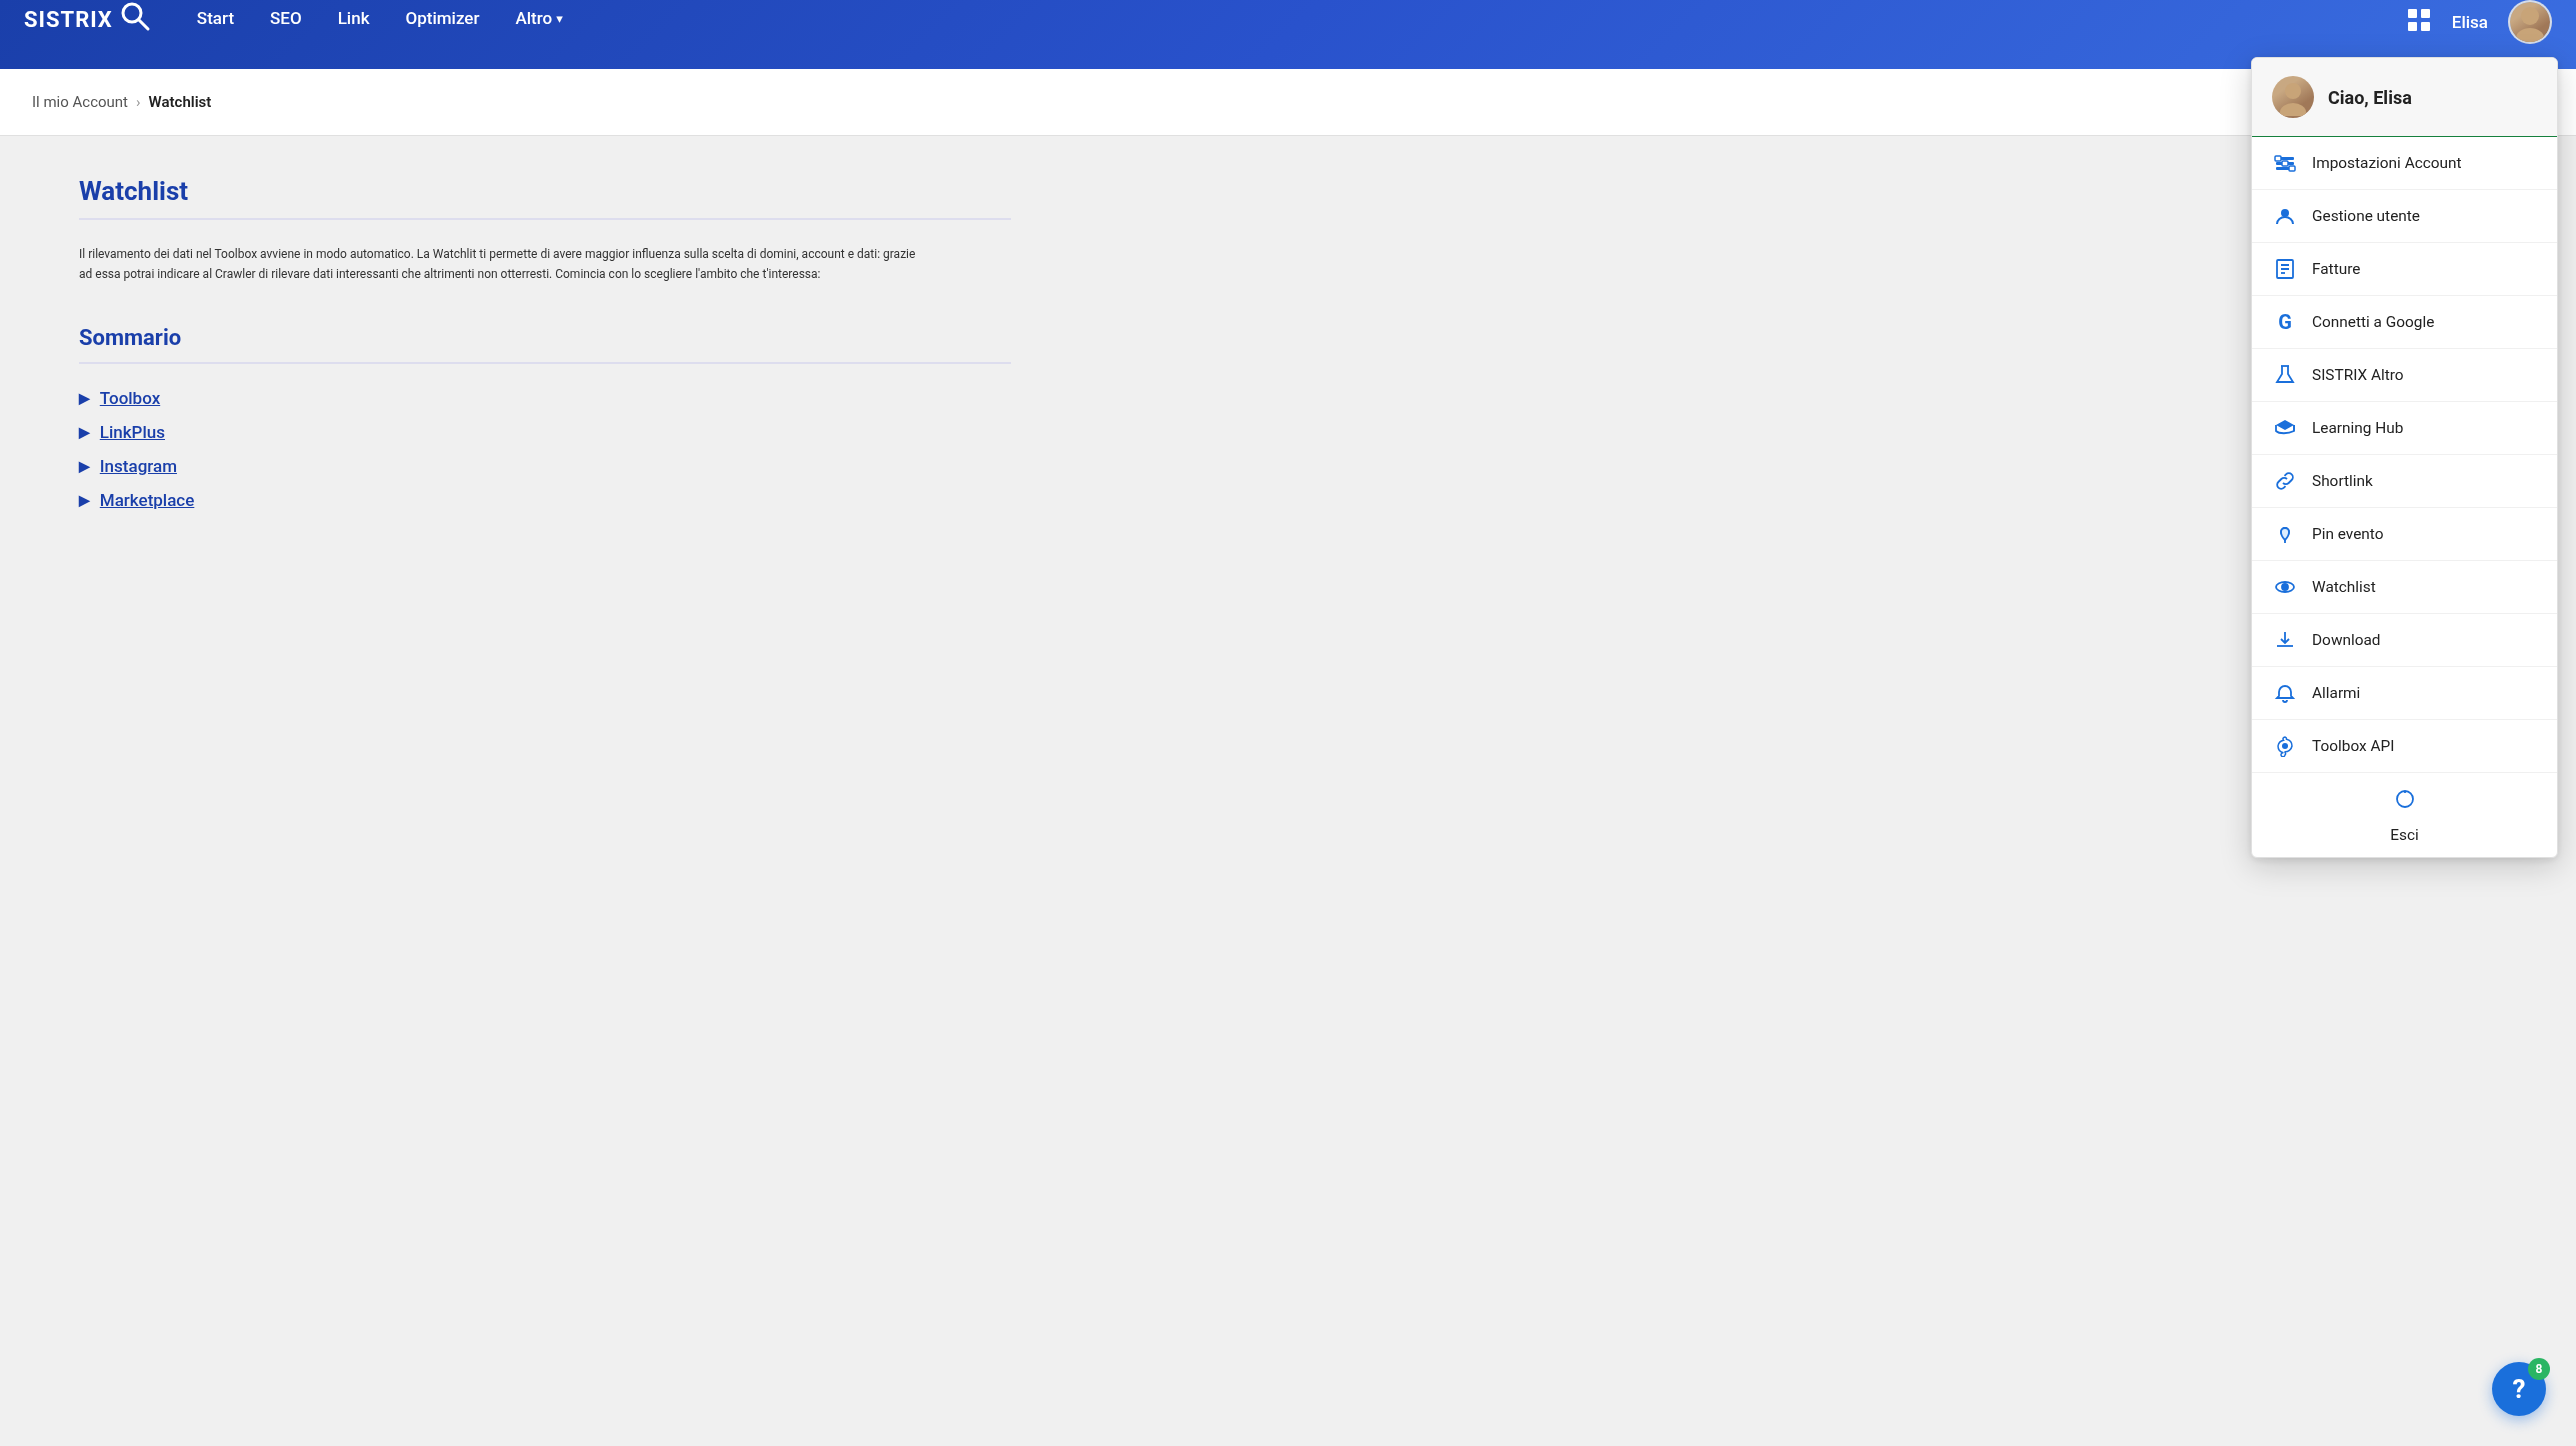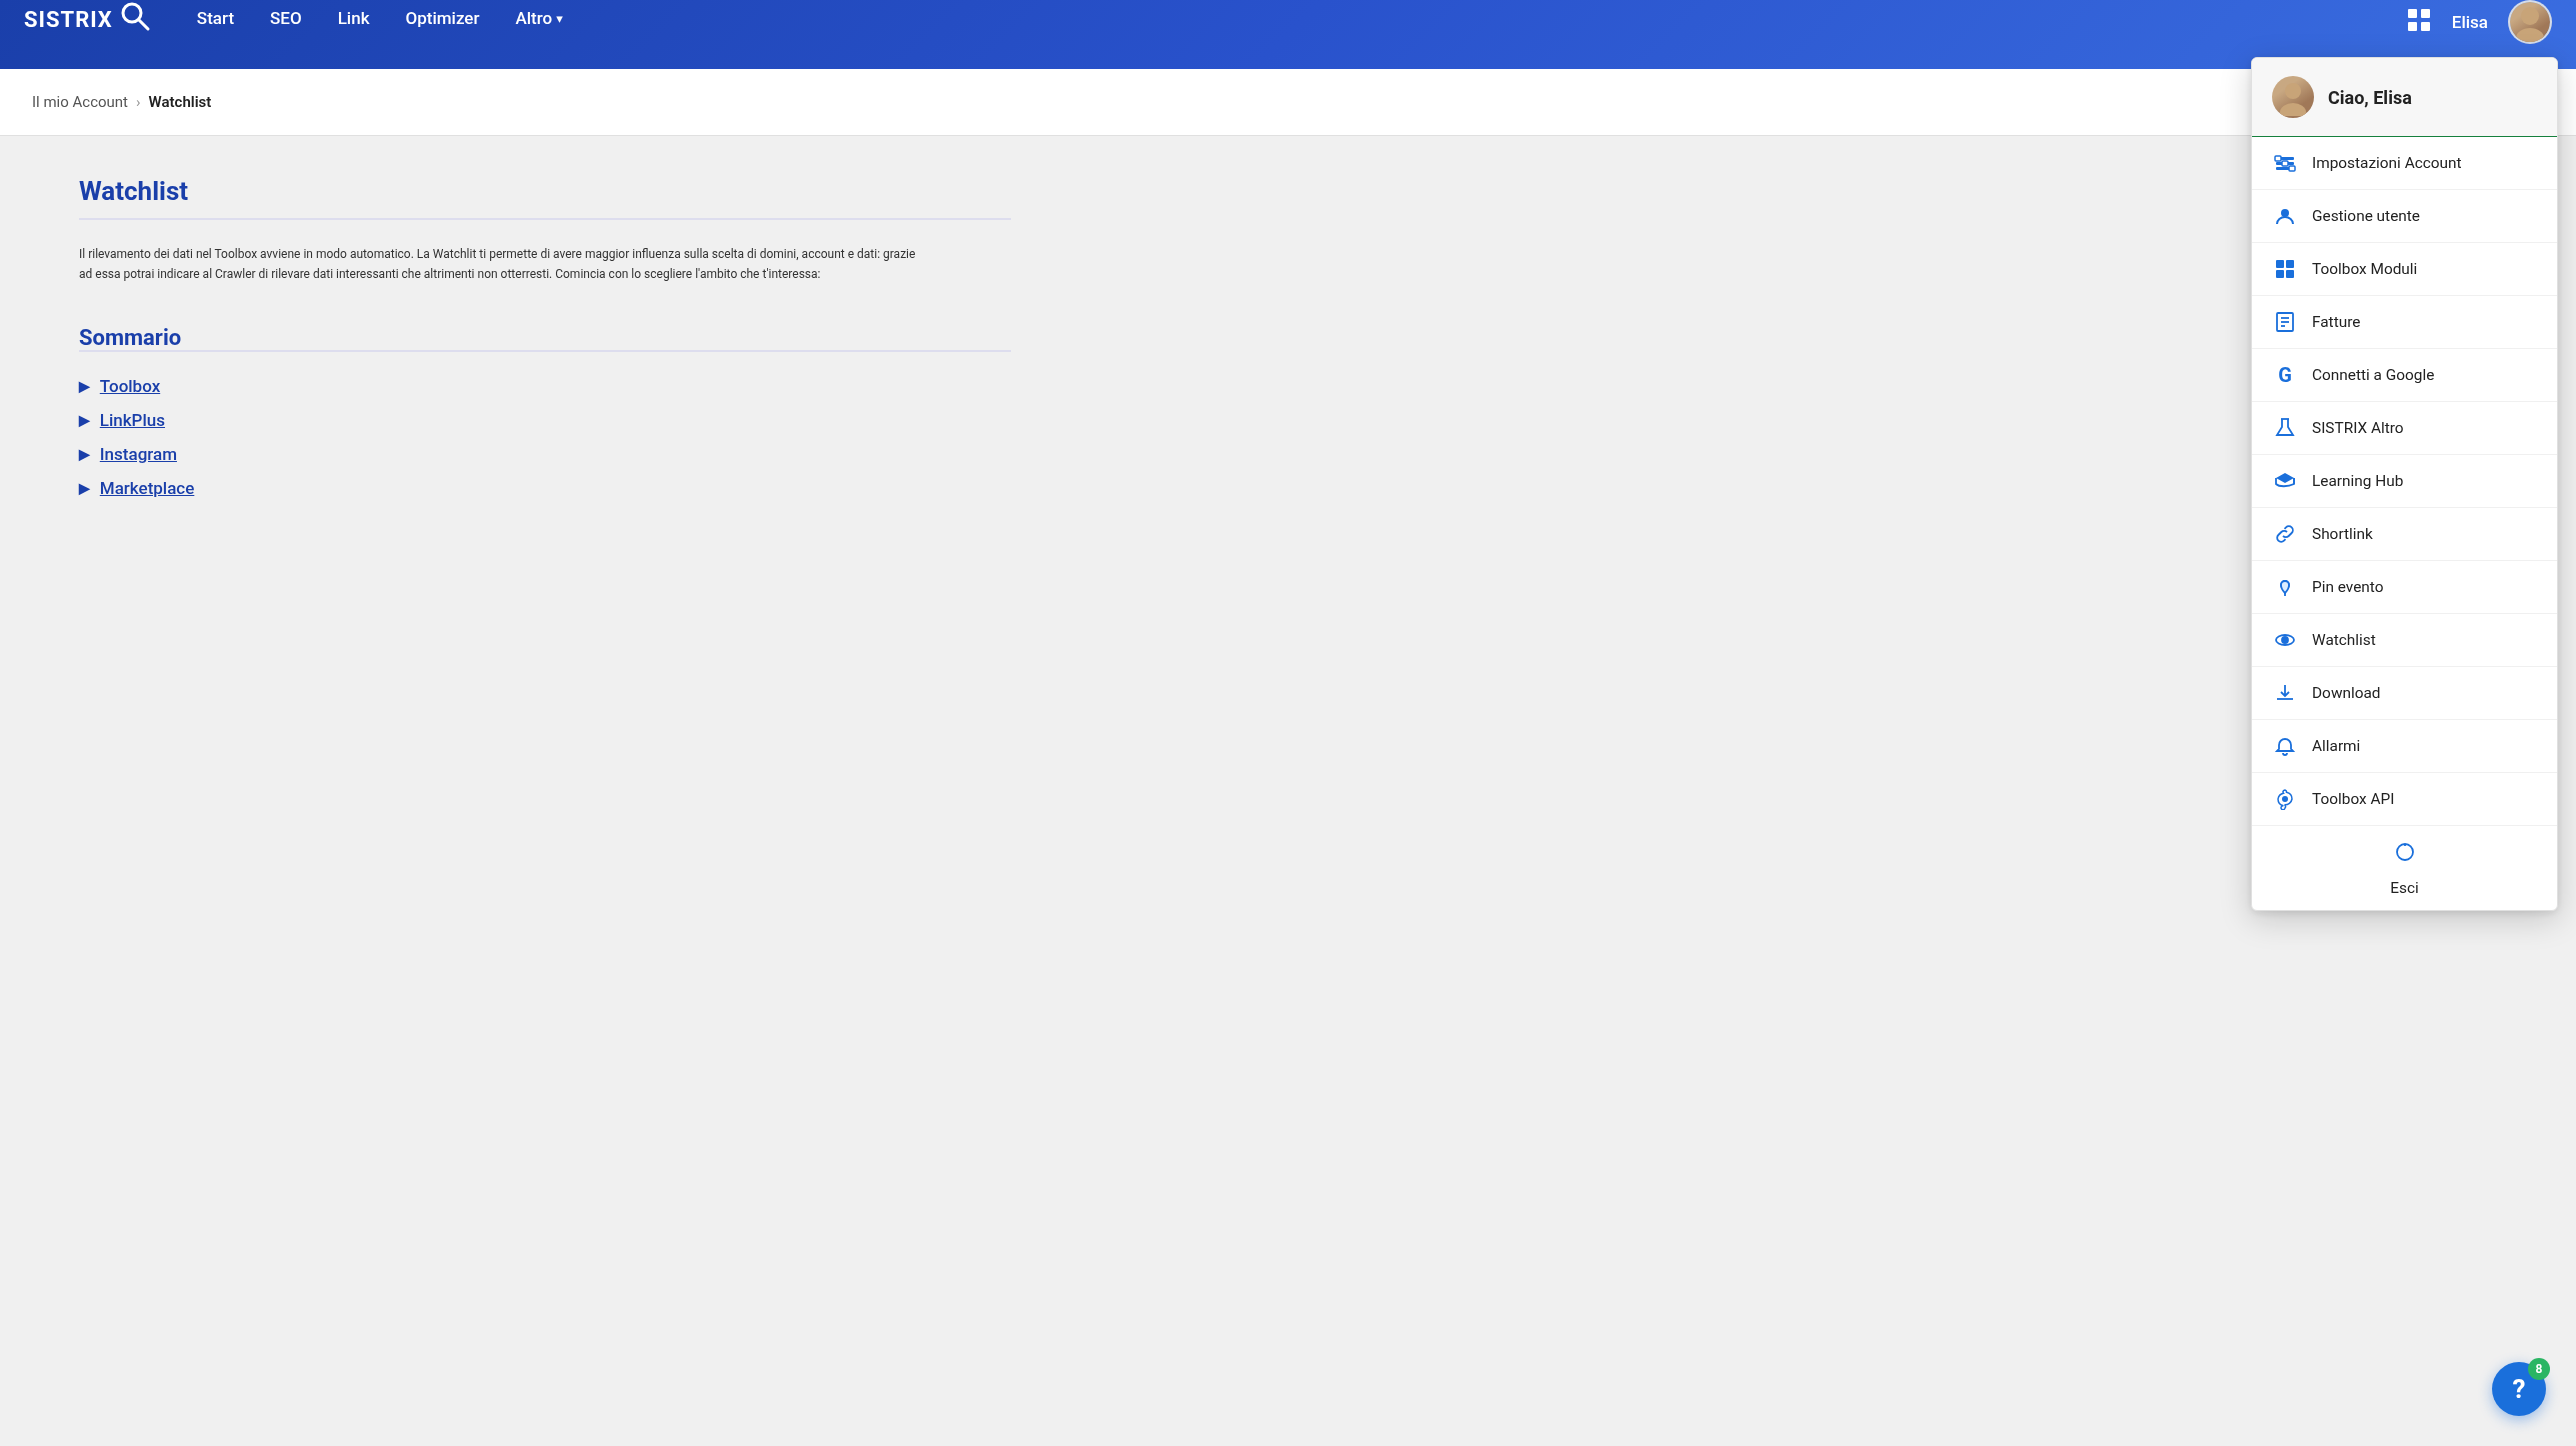--- a/index.html
+++ b/index.html
@@ -135,20 +135,21 @@
       color: #333;
       line-height: 1.7;
       margin-bottom: 40px;
       max-width: 842px;
     }
 
     .summary-title {
       font-size: 22px;
       font-weight: 700;
       color: #1a3faa;
+      margin-bottom: 12px;
     }
 
     .summary-list {
       list-style: none;
       margin-top: 16px;
     }
     .summary-list li {
       display: flex;
       align-items: center;
       gap: 10px;
@@ -389,31 +390,20 @@
   <div class="dropdown-item">
     <span class="menu-icon">
       <svg width="22" height="22" viewBox="0 0 22 22" fill="#1a6fdb">
         <circle cx="11" cy="8" r="4"></circle>
         <path d="M3 19c0-4 3.6-7 8-7s8 3 8 7" stroke="#1a6fdb" stroke-width="2" fill="none"></path>
       </svg>
     </span>
     <span class="menu-label">Gestione utente</span>
   </div>
 
-  <div class="dropdown-item">
-    <span class="menu-icon">
-      <svg width="22" height="22" viewBox="0 0 22 22" fill="#1a6fdb">
-        <rect x="2" y="2" width="8" height="8" rx="1"></rect>
-        <rect x="12" y="2" width="8" height="8" rx="1"></rect>
-        <rect x="2" y="12" width="8" height="8" rx="1"></rect>
-        <rect x="12" y="12" width="8" height="8" rx="1"></rect>
-      </svg>
-    </span>
-    <span class="menu-label">Toolbox Moduli</span>
-  </div>
 
   <div class="dropdown-item">
     <span class="menu-icon">
       <svg width="22" height="22" viewBox="0 0 22 22" fill="none" stroke="#1a6fdb" stroke-width="1.8">
         <rect x="3" y="2" width="16" height="18" rx="1"></rect>
         <line x1="7" y1="7" x2="15" y2="7"></line>
         <line x1="7" y1="11" x2="15" y2="11"></line>
         <line x1="7" y1="15" x2="11" y2="15"></line>
       </svg>
     </span>

